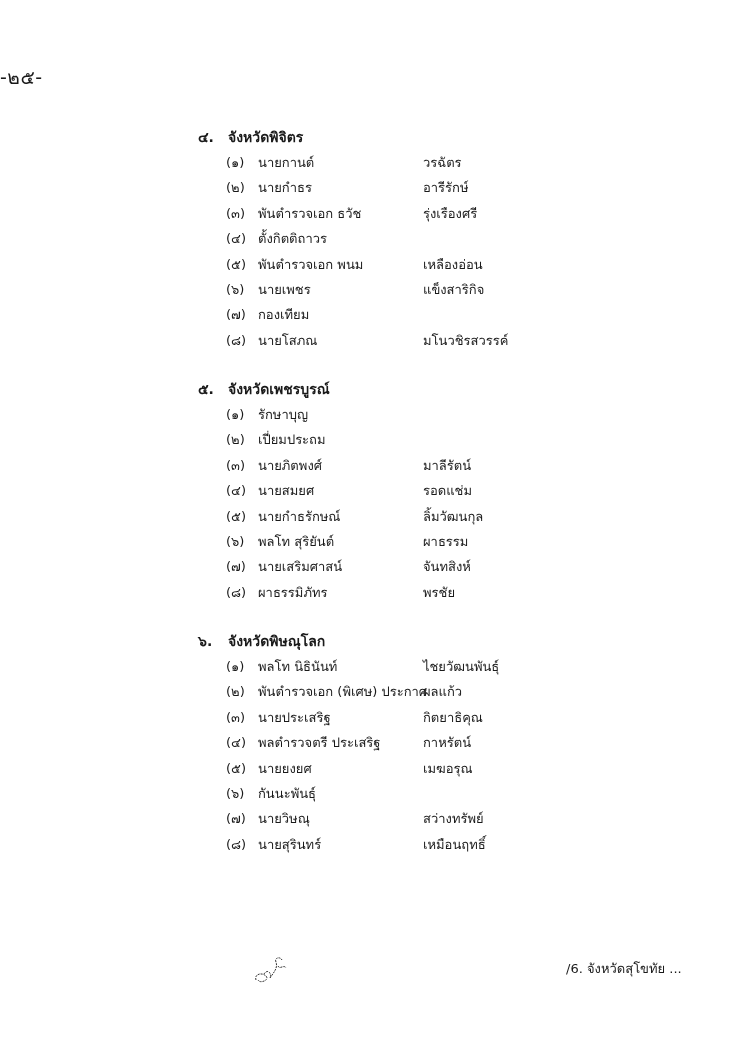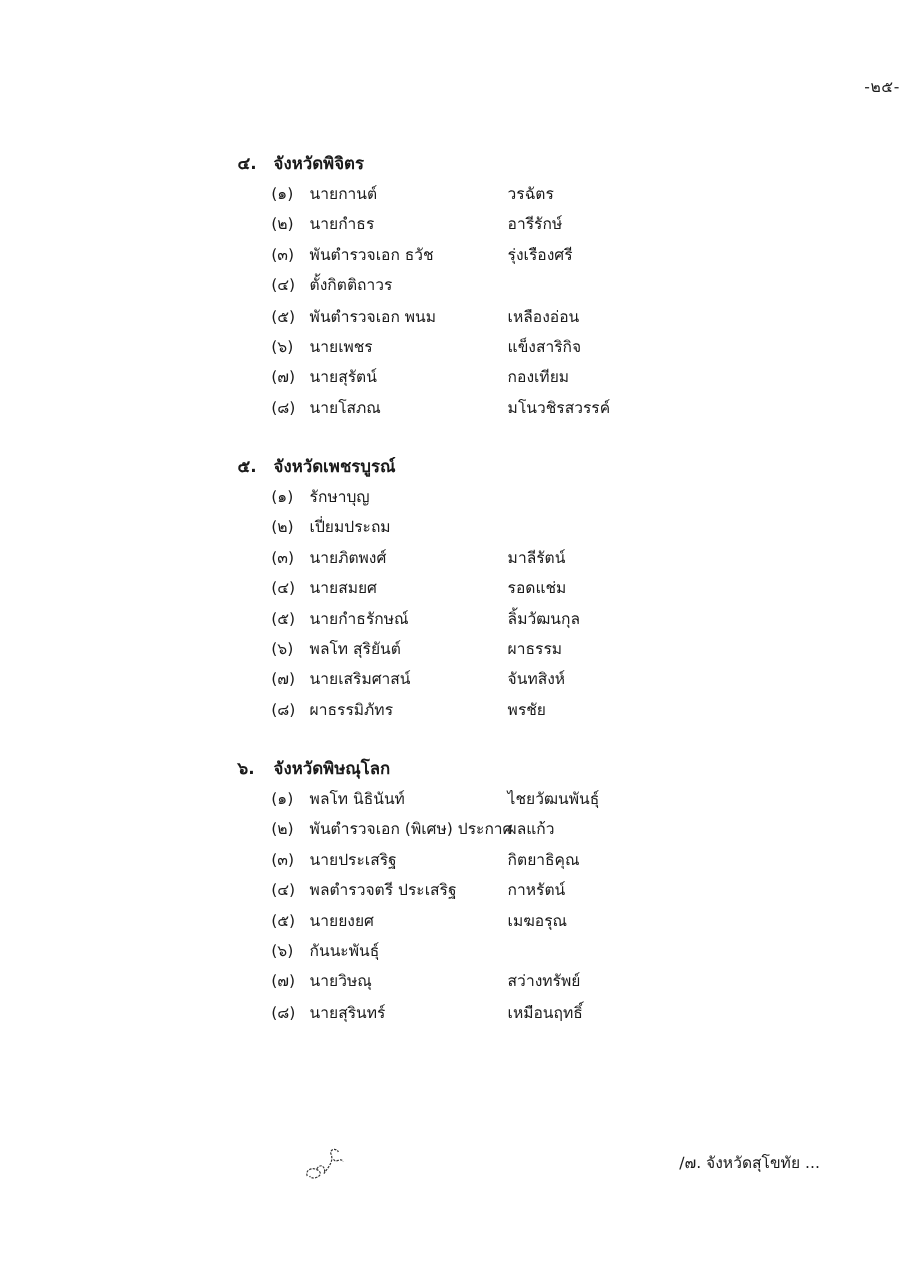--- a/index.html
+++ b/index.html
@@ -2,22 +2,22 @@
 <html><head>
   <meta charset="utf-8">
   <style>
     html, body { margin: 0; padding: 0; background: #ffffff; }
     body {
       width: 750px; height: 1061px; position: relative; overflow: hidden;
       font-family: "DejaVu Sans", "Liberation Sans", sans-serif;
       color: #1a1a1a;
     }
     .page-number {
-      position: absolute; top: 62px; left: 0; width: 750px; text-align: right;
-      font-size: 13px; letter-spacing: 0.5px;
+      position: absolute; top: 62px; left: 0; width: 750px; text-align: left;
+      font-size: 19px; letter-spacing: 0.5px;
     }
     .section { position: absolute; left: 198px; width: 400px; }
     .section-heading {
       font-weight: bold; font-size: 14px; height: 26px; line-height: 26px;
       display: flex;
     }
     .section-heading .num { width: 30px; }
     .entry {
       display: flex; font-size: 13px; height: 25.4px; line-height: 25.4px;
       padding-left: 28px;
@@ -66,21 +66,20 @@
       <span class="given">พันตำรวจเอก พนม</span>
       <span class="surname">เหลืองอ่อน</span>
     </div>
   <div class="entry">
       <span class="idx">(๖)</span>
       <span class="given">นายเพชร</span>
       <span class="surname">แข็งสาริกิจ</span>
     </div>
   <div class="entry">
       <span class="idx">(๗)</span>
-      <span class="given">นายสุรัตน์</span>
       <span class="surname">กองเทียม</span>
     </div>
   <div class="entry">
       <span class="idx">(๘)</span>
       <span class="given">นายโสภณ</span>
       <span class="surname">มโนวชิรสวรรค์</span>
     </div>
 </div>
 
 <div class="section" style="top:376px;">
@@ -173,13 +172,13 @@
       <span class="surname">เหมือนฤทธิ์</span>
     </div>
 </div>
 
 <div class="signature">
   <svg width="36" height="34" viewBox="0 0 36 34">
     <path d="M4 28 C2 22, 10 20, 14 24 C18 28, 8 32, 6 28 M12 22 C16 16, 20 22, 18 26 C22 20, 26 16, 24 10 C22 6, 28 4, 30 8 M26 14 C28 18, 32 12, 34 16" fill="none" stroke="#333" stroke-width="1" stroke-dasharray="2,1"></path>
   </svg>
 </div>
 
-<div class="continuation">/๗. จังหวัดสุโขทัย ...</div>
+<div class="continuation">/6. จังหวัดสุโขทัย ...</div>
 
 </body></html>

